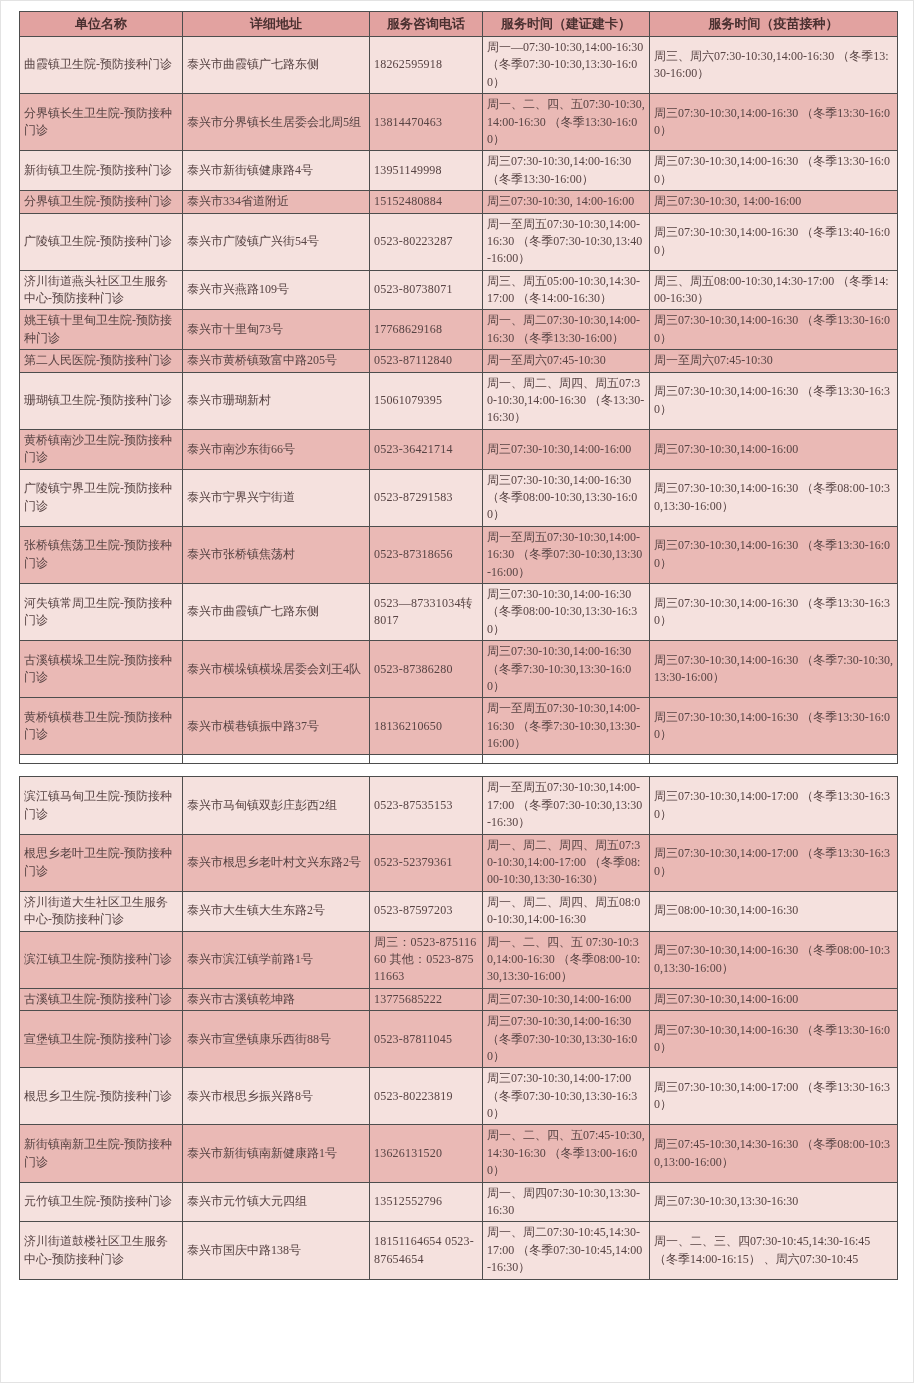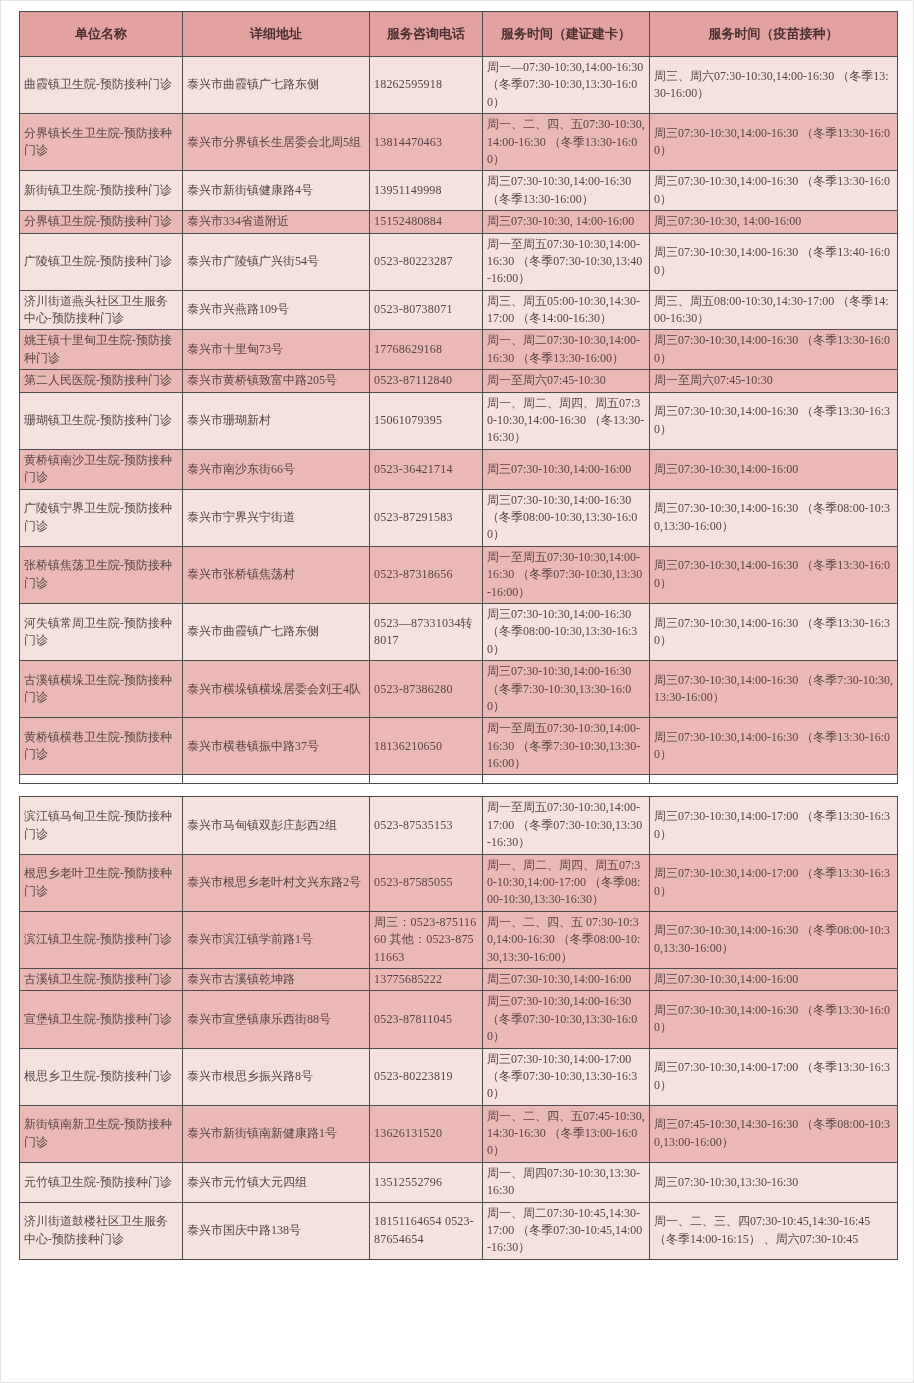--- a/index.html
+++ b/index.html
@@ -10,21 +10,21 @@
     font-family:"Liberation Serif","DejaVu Serif",serif;
   }
   table.clinic{
     border-collapse:collapse;table-layout:fixed;width:878px;
     border:1.5px solid var(--border);
   }
   col.c1{width:163px}col.c2{width:187px}col.c3{width:113px}col.c4{width:167px}col.c5{width:248px}
   th{
     background:var(--header-bg);color:#4a3030;
     font-family:"Liberation Sans","DejaVu Sans",sans-serif;
-    font-size:13px;font-weight:bold;height:22px;padding:11px 2px;
+    font-size:13px;font-weight:bold;height:22px;padding:1px 2px;
     border:1px solid var(--border);
   }
   td{
     border:1px solid var(--border);
     font-size:12px;line-height:1.45;color:var(--text);
     padding:2px 4px;vertical-align:middle;word-break:break-all;
   }
   tr.light td{background:var(--row-light);}
   tr.dark td{background:var(--row-dark);}
   tr.spacer td{background:#ffffff;height:8px;padding:0;}
@@ -183,23 +183,30 @@
         <tr class="light">
           <td>滨江镇马甸卫生院-预防接种门诊</td>
           <td>泰兴市马甸镇双彭庄彭西2组</td>
           <td class="phone">0523-87535153</td>
           <td>周一至周五07:30-10:30,14:00-17:00 （冬季07:30-10:30,13:30-16:30）</td>
           <td>周三07:30-10:30,14:00-17:00 （冬季13:30-16:30）</td>
         </tr>
         <tr class="dark">
           <td>根思乡老叶卫生院-预防接种门诊</td>
           <td>泰兴市根思乡老叶村文兴东路2号</td>
-          <td class="phone">0523-87585055</td>
+          <td class="phone">0523-52379361</td>
           <td>周一、周二、周四、周五07:30-10:30,14:00-17:00 （冬季08:00-10:30,13:30-16:30）</td>
           <td>周三07:30-10:30,14:00-17:00 （冬季13:30-16:30）</td>
+        </tr>
+        <tr class="light">
+          <td>济川街道大生社区卫生服务中心-预防接种门诊</td>
+          <td>泰兴市大生镇大生东路2号</td>
+          <td class="phone">0523-87597203</td>
+          <td>周一、周二、周四、周五08:00-10:30,14:00-16:30</td>
+          <td>周三08:00-10:30,14:00-16:30</td>
         </tr>
         <tr class="dark">
           <td>滨江镇卫生院-预防接种门诊</td>
           <td>泰兴市滨江镇学前路1号</td>
           <td class="phone">周三：0523-87511660    其他：0523-87511663</td>
           <td>周一、二、四、五    07:30-10:30,14:00-16:30 （冬季08:00-10:30,13:30-16:00）</td>
           <td>周三07:30-10:30,14:00-16:30 （冬季08:00-10:30,13:30-16:00）</td>
         </tr>
         <tr class="dark">
           <td>古溪镇卫生院-预防接种门诊</td>

